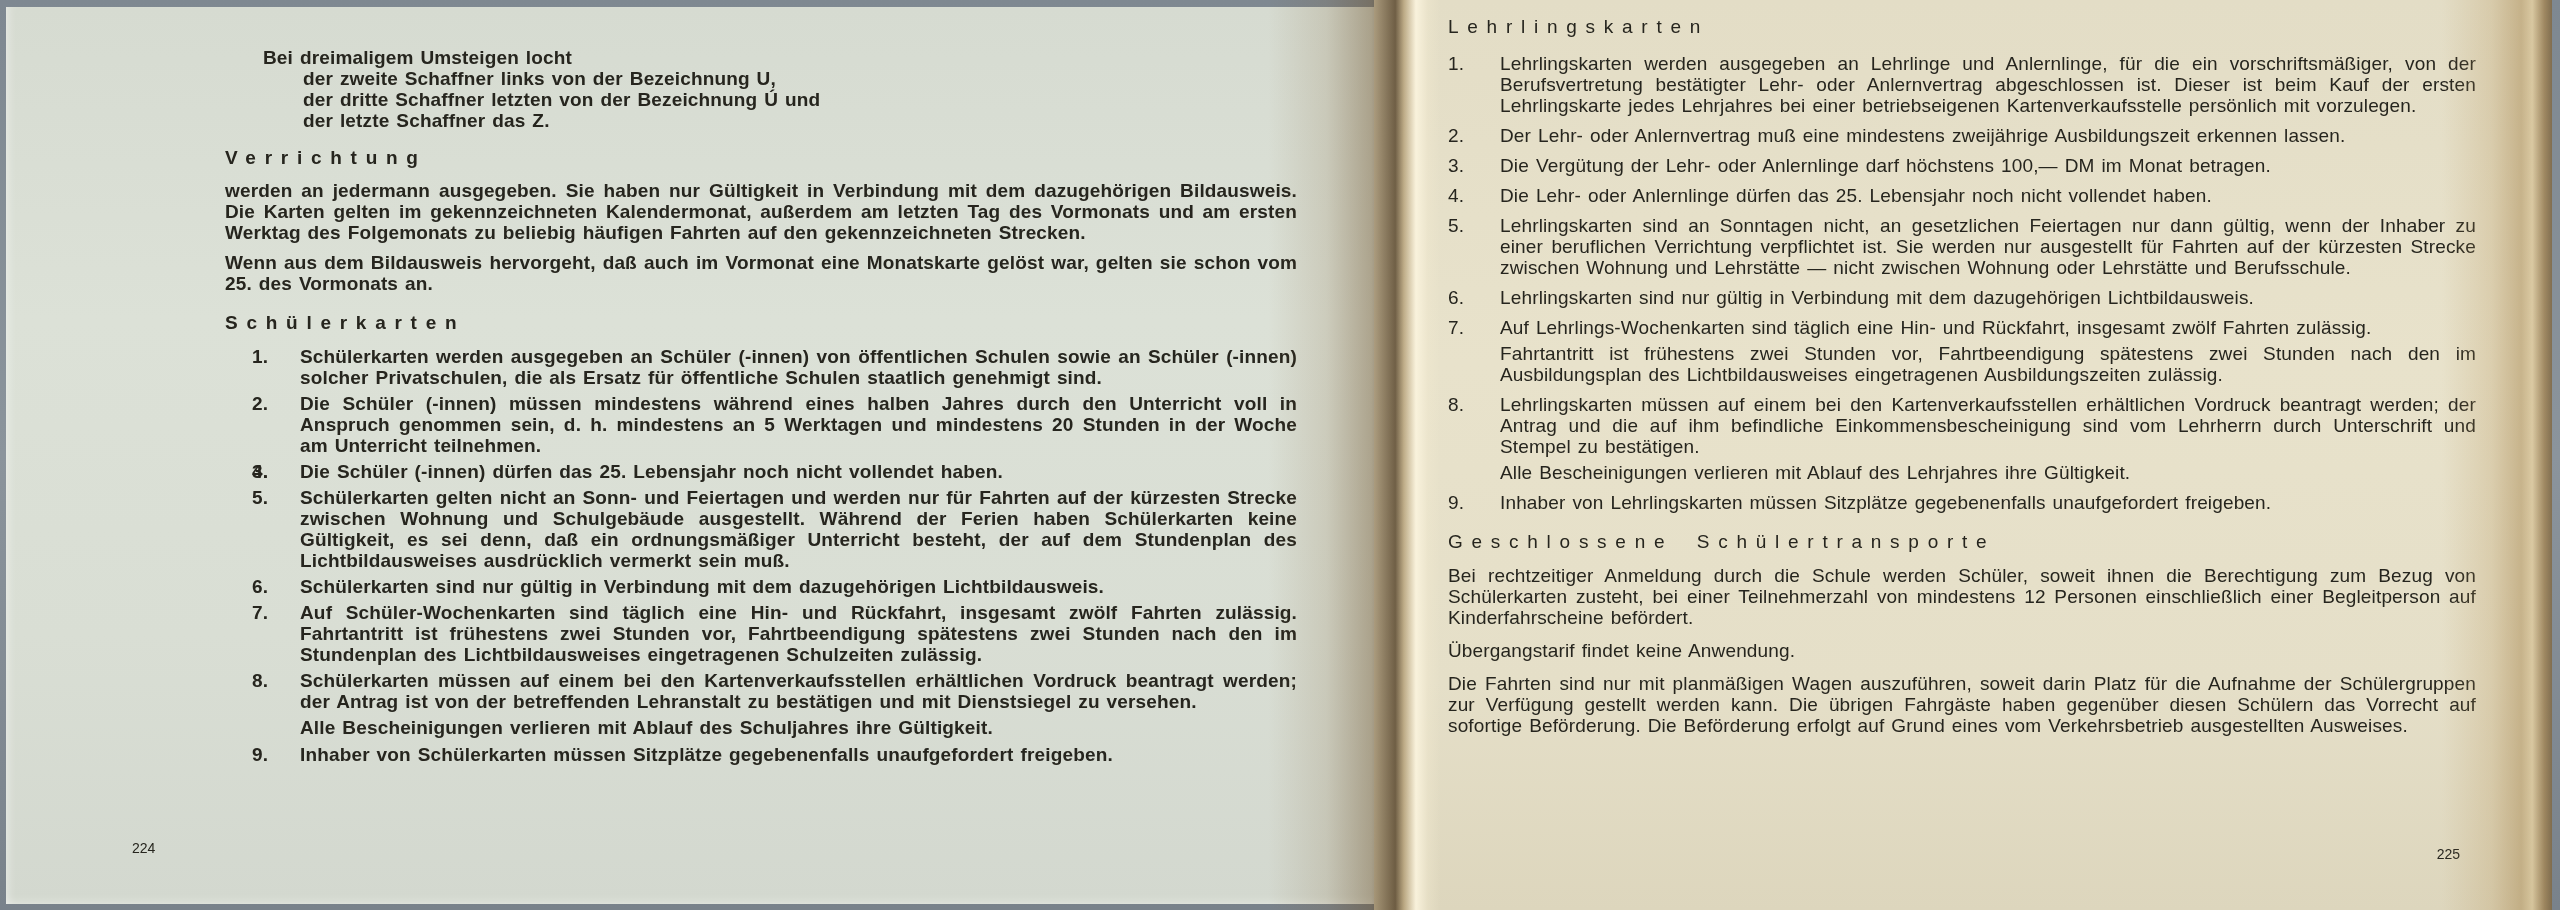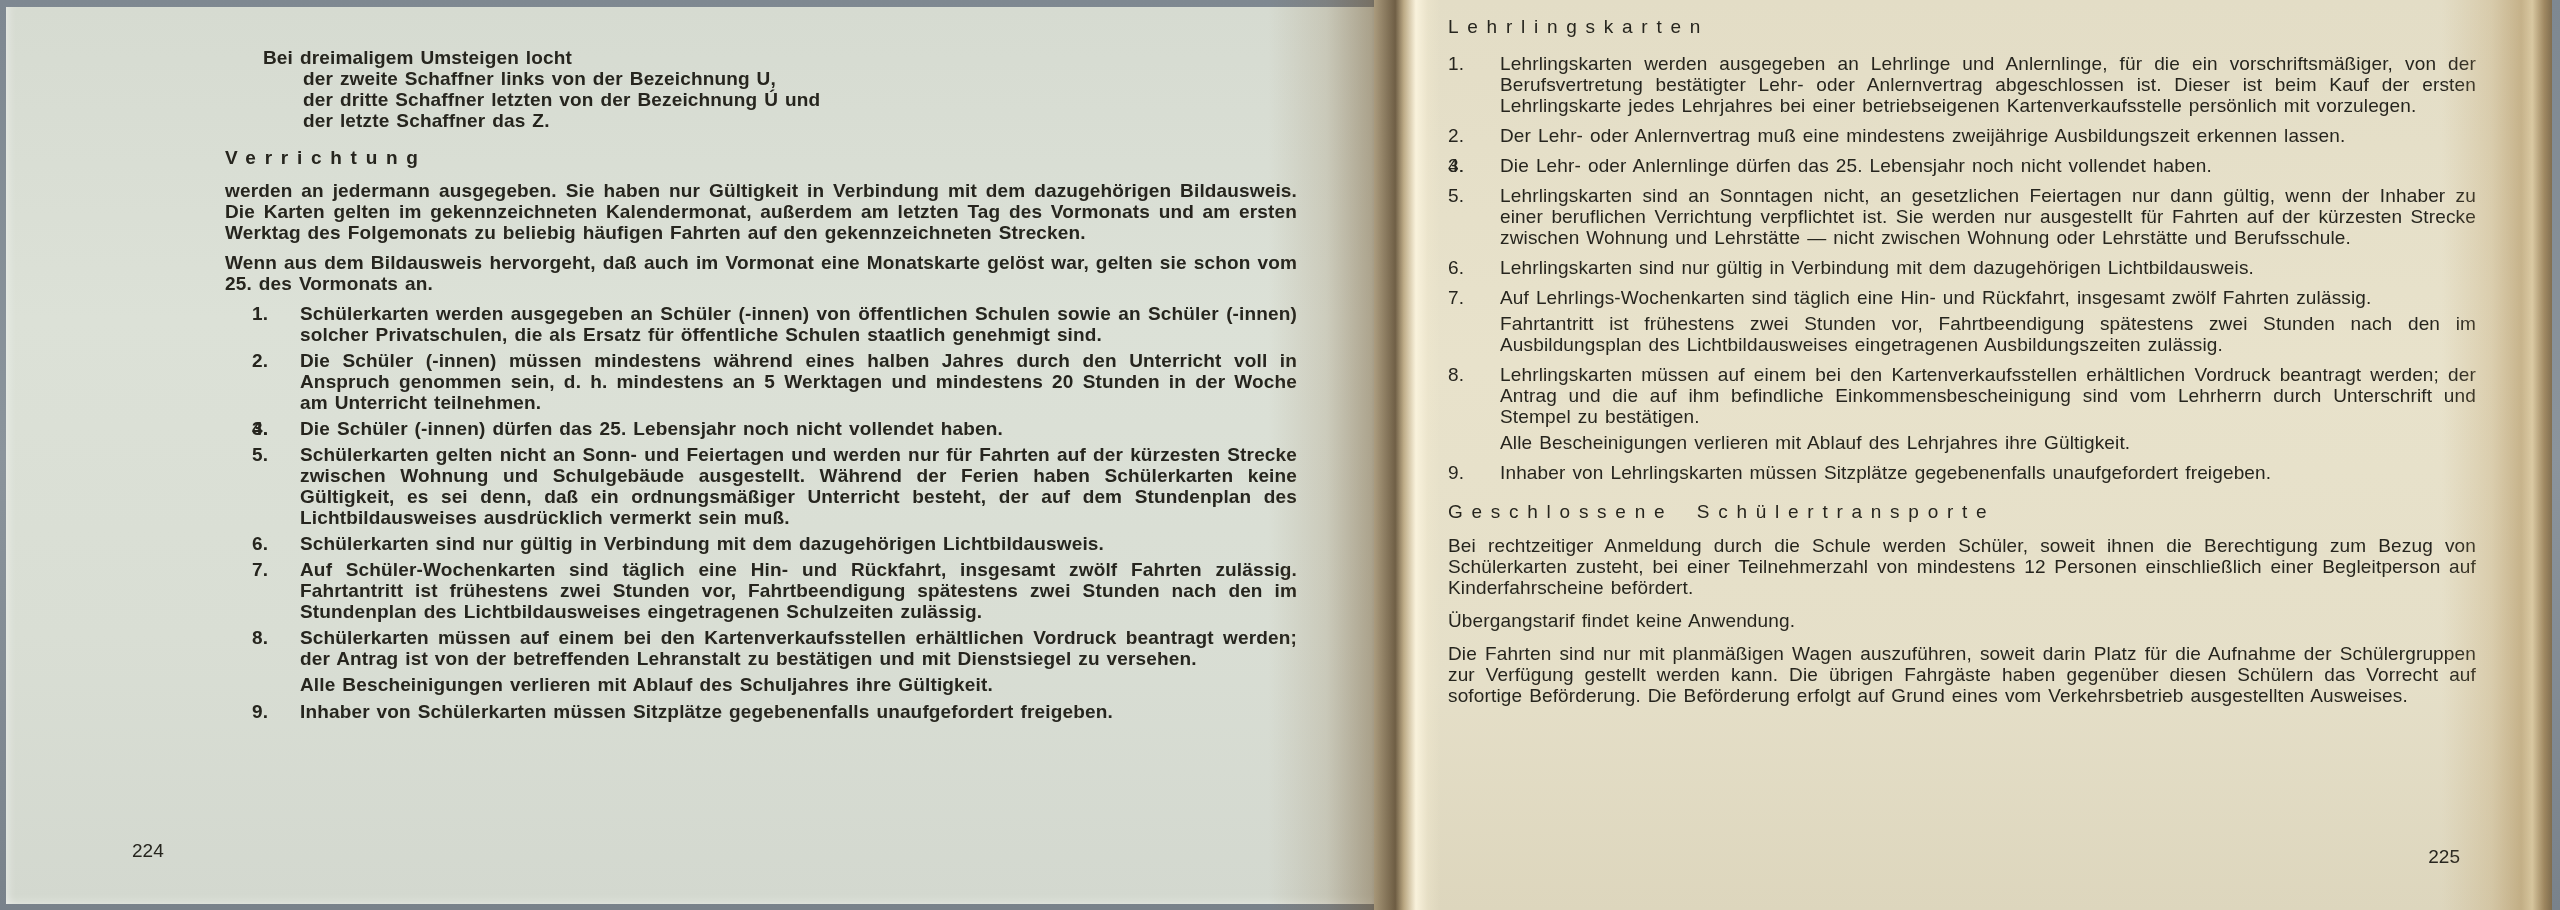--- a/index.html
+++ b/index.html
@@ -27,21 +27,21 @@
   .content-right .heading-top{margin:0 0 16px;}
   .heading-2{margin:18px 0 13px;}
   .para{margin:0 0 9px;text-align:justify;}
   .content-right .para{margin:0 0 12px;}
   .item{position:relative;padding-left:75px;margin-bottom:5px;text-align:justify;}
   .content-right .item{padding-left:52px;margin-bottom:9px;}
   .num{position:absolute;left:27px;top:0;}
   .content-right .num{left:0;}
   .item-extra{padding-left:75px;margin:2px 0 6px;text-align:justify;}
   .content-right .item-extra{padding-left:52px;margin:-4px 0 9px;}
-  .pagenum{position:absolute;color:#26251e;font-size:19px;}
+  .pagenum{position:absolute;color:#26251e;font-size:14px;}
   .pn-left{left:126px;top:833px;}
   .pn-right{right:92px;top:846px;}
 </style>
 </head>
 <body>
 
 <div class="scan">
 
   <div class="page page-left">
     <div class="content content-left">
@@ -49,20 +49,21 @@
         <div class="intro-line">Bei dreimaligem Umsteigen locht</div>
         <div class="intro-line indent">der zweite Schaffner links von der Bezeichnung U,</div>
         <div class="intro-line indent">der dritte Schaffner letzten von der Bezeichnung Ú und</div>
         <div class="intro-line indent">der letzte Schaffner das Z.</div>
       </div>
 
       <div class="heading">Verrichtung</div>
       <p class="para">werden an jedermann ausgegeben. Sie haben nur Gültigkeit in Verbindung mit dem dazugehörigen Bildausweis. Die Karten gelten im gekennzeichneten Kalendermonat, außerdem am letzten Tag des Vormonats und am ersten Werktag des Folgemonats zu beliebig häufigen Fahrten auf den gekennzeichneten Strecken.</p>
       <p class="para">Wenn aus dem Bildausweis hervorgeht, daß auch im Vormonat eine Monatskarte gelöst war, gelten sie schon vom 25. des Vormonats an.</p>
 
+      <div class="heading heading-2">Schülerkarten</div>
 
       <div class="item">
         <span class="num">1.</span>
         <span class="itext">Schülerkarten werden ausgegeben an Schüler (-innen) von öffentlichen Schulen sowie an Schüler (-innen) solcher Privatschulen, die als Ersatz für öffentliche Schulen staatlich genehmigt sind.</span>
       </div>
       <div class="item">
         <span class="num">2.</span>
         <span class="itext">Die Schüler (-innen) müssen mindestens während eines halben Jahres durch den Unterricht voll in Anspruch genommen sein, d. h. mindestens an 5 Werktagen und mindestens 20 Stunden in der Woche am Unterricht teilnehmen.</span>
       </div>
       <div class="item">
@@ -104,20 +105,21 @@
       <div class="item">
         <span class="num">1.</span>
         <span class="itext">Lehrlingskarten werden ausgegeben an Lehrlinge und Anlernlinge, für die ein vorschriftsmäßiger, von der Berufsvertretung bestätigter Lehr- oder Anlernvertrag abgeschlossen ist. Dieser ist beim Kauf der ersten Lehrlingskarte jedes Lehrjahres bei einer betriebseigenen Kartenverkaufsstelle persönlich mit vorzulegen.</span>
       </div>
       <div class="item">
         <span class="num">2.</span>
         <span class="itext">Der Lehr- oder Anlernvertrag muß eine mindestens zweijährige Ausbildungszeit erkennen lassen.</span>
       </div>
       <div class="item">
         <span class="num">3.</span>
+        <span class="itext">Die Vergütung der Lehr- oder Anlernlinge darf höchstens 100,— DM im Monat betragen.</span>
       </div>
       <div class="item">
         <span class="num">4.</span>
         <span class="itext">Die Lehr- oder Anlernlinge dürfen das 25. Lebensjahr noch nicht vollendet haben.</span>
       </div>
       <div class="item">
         <span class="num">5.</span>
         <span class="itext">Lehrlingskarten sind an Sonntagen nicht, an gesetzlichen Feiertagen nur dann gültig, wenn der Inhaber zu einer beruflichen Verrichtung verpflichtet ist. Sie werden nur ausgestellt für Fahrten auf der kürzesten Strecke zwischen Wohnung und Lehrstätte — nicht zwischen Wohnung oder Lehrstätte und Berufsschule.</span>
       </div>
       <div class="item">

